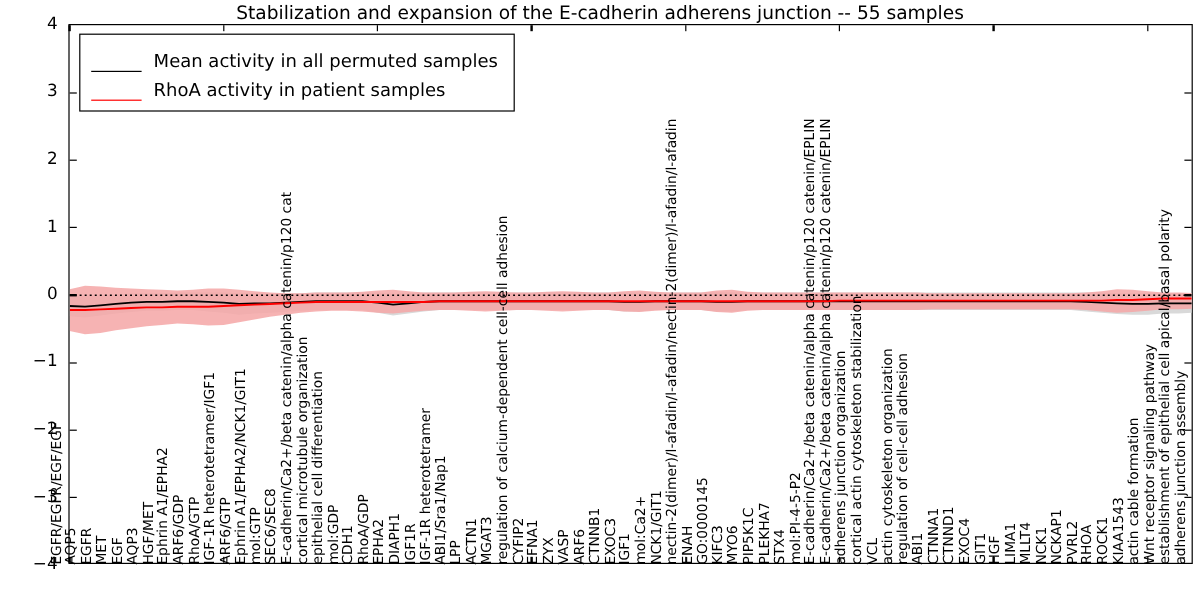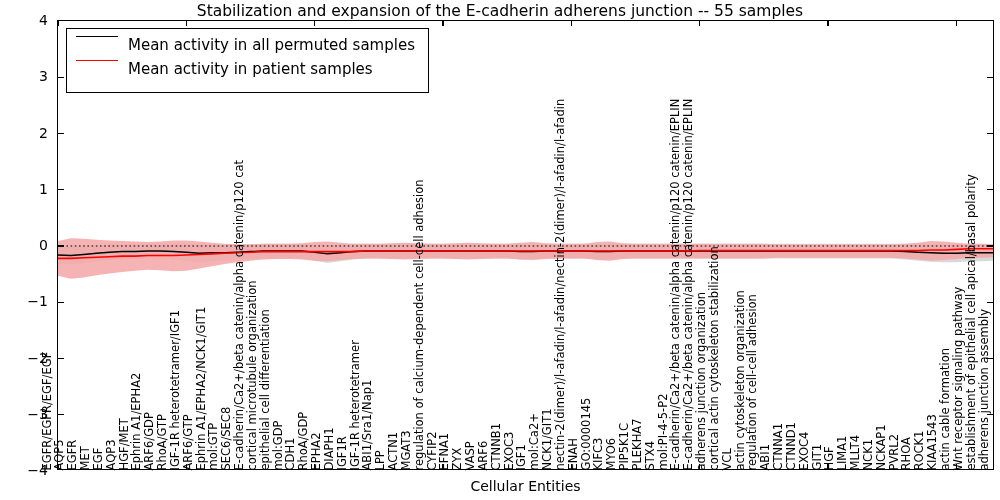--- a/index.html
+++ b/index.html
@@ -48,33 +48,32 @@
     color:#000;
     white-space:nowrap;
   }
 
   
   #legend{
     position:absolute;left:66px;top:28px;
     border:1.3px solid #000;background:#fff;
     padding:7px 13px 8px 9px;
   }
-  .legrow{display:flex;align-items:flex-start;height:24px;}
+  .legrow{display:flex;align-items:flex-end;height:24px;}
   .legline{display:inline-block;width:42px;height:0;border-top:1.6px solid #000;margin-right:10px;}
   .legline.red{border-top-color:#ff0000;}
   .legtxt{font-size:15px;color:#000;white-space:nowrap;}
 </style>
 </head>
 <body>
 
 <div id="figure">
 
   <div id="title">Stabilization and expansion of the E-cadherin adherens junction -- 55 samples</div>
 
-  <div id="xlabel">Cellular Entities</div>
 
   <div id="axes">
     <div id="plotclip">
       <svg id="plotsvg" width="937" height="450" viewBox="0 0 937 450" preserveAspectRatio="none">
         <path id="band-perm" fill="#d9d9d9" stroke="none" d="M0.00 225.56 L12.84 225.56 L25.67 225.00 L38.51 224.44 L51.34 223.31 L64.18 223.31 L77.01 223.31 L89.85 222.75 L102.68 222.75 L115.52 222.75 L128.36 222.75 L141.19 223.31 L154.03 223.31 L166.86 223.88 L179.70 223.31 L192.53 223.31 L205.37 222.75 L218.21 222.75 L231.04 222.75 L243.88 222.75 L256.71 222.75 L269.55 223.88 L282.38 223.31 L295.22 222.75 L308.05 222.75 L320.89 222.75 L333.73 222.75 L346.56 222.75 L359.40 222.75 L372.23 222.75 L385.07 222.75 L397.90 222.75 L410.74 222.75 L423.58 222.75 L436.41 222.75 L449.25 222.75 L462.08 222.75 L474.92 222.75 L487.75 222.75 L500.59 222.75 L513.42 222.75 L526.26 222.75 L539.10 222.75 L551.93 222.75 L564.77 222.75 L577.60 222.75 L590.44 222.75 L603.27 222.75 L616.11 222.75 L628.95 222.75 L641.78 222.75 L654.62 222.75 L667.45 222.75 L680.29 222.75 L693.12 222.75 L705.96 222.75 L718.79 222.75 L731.63 222.75 L744.47 222.75 L757.30 222.75 L770.14 222.75 L782.97 222.75 L795.81 222.75 L808.64 222.75 L821.48 222.75 L834.32 222.75 L847.15 222.75 L859.99 222.75 L872.82 223.31 L885.66 223.31 L898.49 223.31 L911.33 223.31 L924.16 223.31 L937.00 223.88 L937.00 239.63 L924.16 240.19 L911.33 240.19 L898.49 241.31 L885.66 241.31 L872.82 240.75 L859.99 239.63 L847.15 238.50 L834.32 237.38 L821.48 237.38 L808.64 237.38 L795.81 237.38 L782.97 237.38 L770.14 237.38 L757.30 237.38 L744.47 237.38 L731.63 237.38 L718.79 237.38 L705.96 237.38 L693.12 237.38 L680.29 237.38 L667.45 237.38 L654.62 237.38 L641.78 237.38 L628.95 237.38 L616.11 237.38 L603.27 237.38 L590.44 237.38 L577.60 237.38 L564.77 237.38 L551.93 238.50 L539.10 238.50 L526.26 237.38 L513.42 237.38 L500.59 237.38 L487.75 237.38 L474.92 238.50 L462.08 238.50 L449.25 237.38 L436.41 237.38 L423.58 237.38 L410.74 237.38 L397.90 237.38 L385.07 237.38 L372.23 237.38 L359.40 237.38 L346.56 237.38 L333.73 237.38 L320.89 237.38 L308.05 237.38 L295.22 238.50 L282.38 240.19 L269.55 241.88 L256.71 239.63 L243.88 237.38 L231.04 237.38 L218.21 237.38 L205.37 237.38 L192.53 237.94 L179.70 239.06 L166.86 239.63 L154.03 240.19 L141.19 241.31 L128.36 239.63 L115.52 238.50 L102.68 237.38 L89.85 237.38 L77.01 237.94 L64.18 237.94 L51.34 239.06 L38.51 240.19 L25.67 241.88 L12.84 243.56 L0.00 242.44 Z"></path>
         <path id="band-pat" fill="#f4a6a6" stroke="none" opacity="0.85" d="M0.00 219.94 L12.84 217.13 L25.67 217.69 L38.51 218.81 L51.34 219.38 L64.18 219.94 L77.01 220.50 L89.85 221.06 L102.68 220.50 L115.52 219.38 L128.36 219.38 L141.19 220.50 L154.03 221.63 L166.86 222.75 L179.70 223.31 L192.53 223.31 L205.37 222.75 L218.21 222.75 L231.04 222.75 L243.88 222.19 L256.71 221.06 L269.55 220.50 L282.38 221.63 L295.22 222.75 L308.05 222.75 L320.89 222.75 L333.73 222.19 L346.56 221.63 L359.40 222.19 L372.23 222.75 L385.07 222.75 L397.90 222.19 L410.74 221.63 L423.58 222.19 L436.41 222.75 L449.25 222.75 L462.08 221.63 L474.92 221.06 L487.75 222.19 L500.59 222.75 L513.42 222.75 L526.26 222.75 L539.10 221.06 L551.93 220.50 L564.77 222.19 L577.60 222.75 L590.44 222.75 L603.27 222.75 L616.11 222.75 L628.95 222.75 L641.78 222.75 L654.62 222.75 L667.45 222.75 L680.29 222.75 L693.12 222.75 L705.96 222.75 L718.79 223.31 L731.63 223.31 L744.47 223.31 L757.30 223.31 L770.14 223.31 L782.97 223.31 L795.81 223.31 L808.64 223.31 L821.48 223.31 L834.32 223.31 L847.15 222.75 L859.99 221.63 L872.82 219.94 L885.66 220.50 L898.49 221.63 L911.33 222.75 L924.16 222.75 L937.00 223.31 L937.00 236.25 L924.16 236.81 L911.33 236.81 L898.49 237.94 L885.66 239.06 L872.82 239.63 L859.99 238.50 L847.15 237.38 L834.32 236.81 L821.48 236.81 L808.64 236.81 L795.81 236.81 L782.97 236.81 L770.14 236.81 L757.30 236.81 L744.47 236.81 L731.63 236.81 L718.79 236.81 L705.96 237.38 L693.12 237.38 L680.29 237.38 L667.45 237.38 L654.62 237.38 L641.78 237.38 L628.95 237.38 L616.11 237.38 L603.27 237.38 L590.44 237.38 L577.60 237.38 L564.77 237.94 L551.93 239.63 L539.10 239.06 L526.26 237.38 L513.42 237.38 L500.59 237.38 L487.75 237.94 L474.92 239.06 L462.08 238.50 L449.25 237.38 L436.41 237.38 L423.58 237.94 L410.74 238.50 L397.90 237.94 L385.07 237.38 L372.23 237.38 L359.40 237.94 L346.56 238.50 L333.73 237.94 L320.89 237.38 L308.05 237.38 L295.22 237.94 L282.38 239.06 L269.55 240.19 L256.71 239.63 L243.88 238.50 L231.04 237.94 L218.21 237.94 L205.37 238.50 L192.53 239.63 L179.70 241.31 L166.86 243.00 L154.03 245.25 L141.19 247.50 L128.36 249.75 L115.52 250.31 L102.68 249.19 L89.85 248.63 L77.01 249.75 L64.18 250.88 L51.34 252.56 L38.51 254.25 L25.67 256.50 L12.84 257.63 L0.00 254.81 Z"></path>
         <line id="zeroline" x1="0" x2="937" stroke="#000" stroke-width="1.2" stroke-dasharray="1.6,2.6" y1="225" y2="225"></line>
         <path id="line-perm" fill="none" stroke="#000000" stroke-width="1.5" d="M0.00 234.00 L12.84 234.56 L25.67 233.44 L38.51 232.31 L51.34 231.19 L64.18 230.62 L77.01 230.62 L89.85 230.06 L102.68 230.06 L115.52 230.62 L128.36 231.19 L141.19 232.31 L154.03 231.75 L166.86 231.75 L179.70 231.19 L192.53 230.62 L205.37 230.06 L218.21 230.06 L231.04 230.06 L243.88 230.06 L256.71 231.19 L269.55 232.87 L282.38 231.75 L295.22 230.62 L308.05 230.06 L320.89 230.06 L333.73 230.06 L346.56 230.06 L359.40 230.06 L372.23 230.06 L385.07 230.06 L397.90 230.06 L410.74 230.06 L423.58 230.06 L436.41 230.06 L449.25 230.06 L462.08 230.62 L474.92 230.62 L487.75 230.06 L500.59 230.06 L513.42 230.06 L526.26 230.06 L539.10 230.62 L551.93 230.62 L564.77 230.06 L577.60 230.06 L590.44 230.06 L603.27 230.06 L616.11 230.06 L628.95 230.06 L641.78 230.06 L654.62 230.06 L667.45 230.06 L680.29 230.06 L693.12 230.06 L705.96 230.06 L718.79 230.06 L731.63 230.06 L744.47 230.06 L757.30 230.06 L770.14 230.06 L782.97 230.06 L795.81 230.06 L808.64 230.06 L821.48 230.06 L834.32 230.06 L847.15 230.62 L859.99 231.19 L872.82 231.75 L885.66 232.31 L898.49 232.31 L911.33 231.75 L924.16 231.75 L937.00 231.75"></path>
         <path id="line-pat" fill="none" stroke="#ff0000" stroke-width="1.6" d="M0.00 237.38 L12.84 237.38 L25.67 236.81 L38.51 236.25 L51.34 235.69 L64.18 235.12 L77.01 235.12 L89.85 234.56 L102.68 234.56 L115.52 234.56 L128.36 234.00 L141.19 233.44 L154.03 232.87 L166.86 232.31 L179.70 231.75 L192.53 231.19 L205.37 230.62 L218.21 230.62 L231.04 230.62 L243.88 230.62 L256.71 230.62 L269.55 230.62 L282.38 230.62 L295.22 230.62 L308.05 230.06 L320.89 230.06 L333.73 230.06 L346.56 230.06 L359.40 230.06 L372.23 230.06 L385.07 230.06 L397.90 230.06 L410.74 230.06 L423.58 230.06 L436.41 230.06 L449.25 230.06 L462.08 230.06 L474.92 230.06 L487.75 230.06 L500.59 230.06 L513.42 230.06 L526.26 230.06 L539.10 230.06 L551.93 230.06 L564.77 230.06 L577.60 230.06 L590.44 230.06 L603.27 230.06 L616.11 230.06 L628.95 230.06 L641.78 229.50 L654.62 229.50 L667.45 229.50 L680.29 229.50 L693.12 229.50 L705.96 229.50 L718.79 229.50 L731.63 229.50 L744.47 229.50 L757.30 229.50 L770.14 229.50 L782.97 229.50 L795.81 229.50 L808.64 229.50 L821.48 229.50 L834.32 229.50 L847.15 229.50 L859.99 229.50 L872.82 228.94 L885.66 228.94 L898.49 228.37 L911.33 227.81 L924.16 227.81 L937.00 227.81"></path>
       </svg>
@@ -200,17 +199,17 @@
       <div class="xcat" style="left: 932.5px; bottom: 30px; z-index: 5;">adherens junction assembly</div>
     </div>
 
   <div id="legend">
     <div class="legrow">
       <span class="legline"></span>
       <span class="legtxt">Mean activity in all permuted samples</span>
     </div>
     <div class="legrow">
       <span class="legline red"></span>
-      <span class="legtxt">Mean activity in patient samples</span>
+      <span class="legtxt">RhoA activity in patient samples</span>
     </div>
   </div>
 
 </div>
 
 </body></html>

